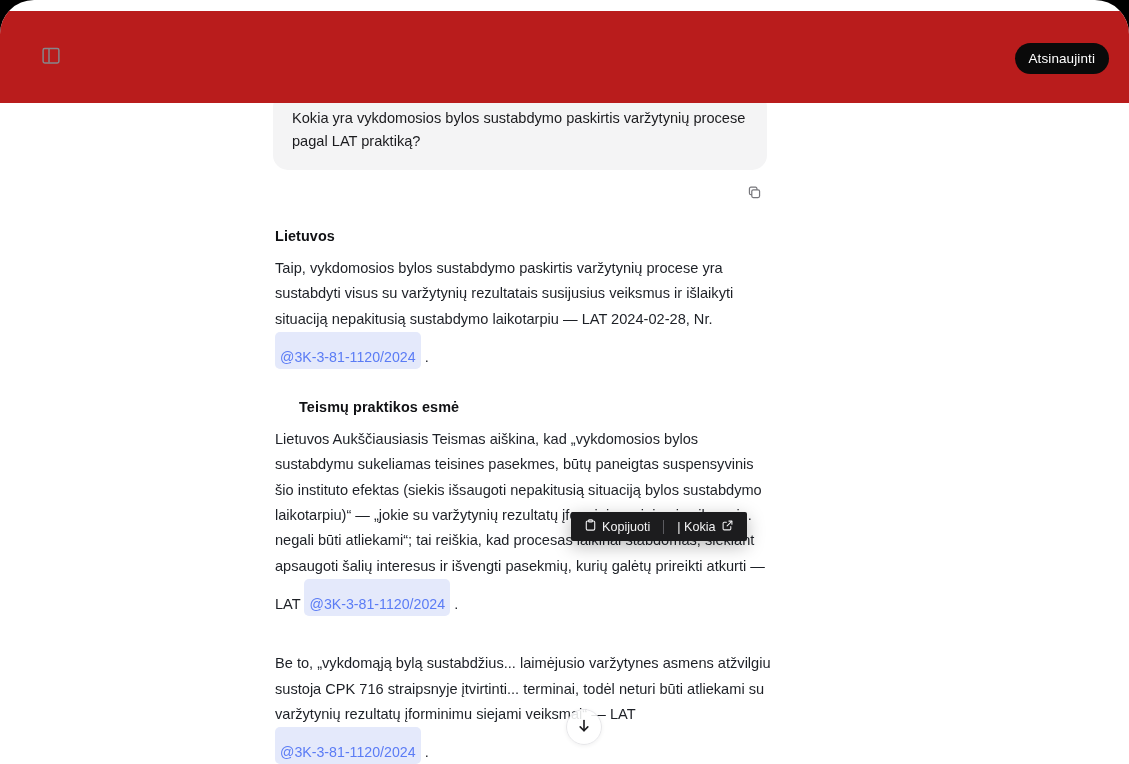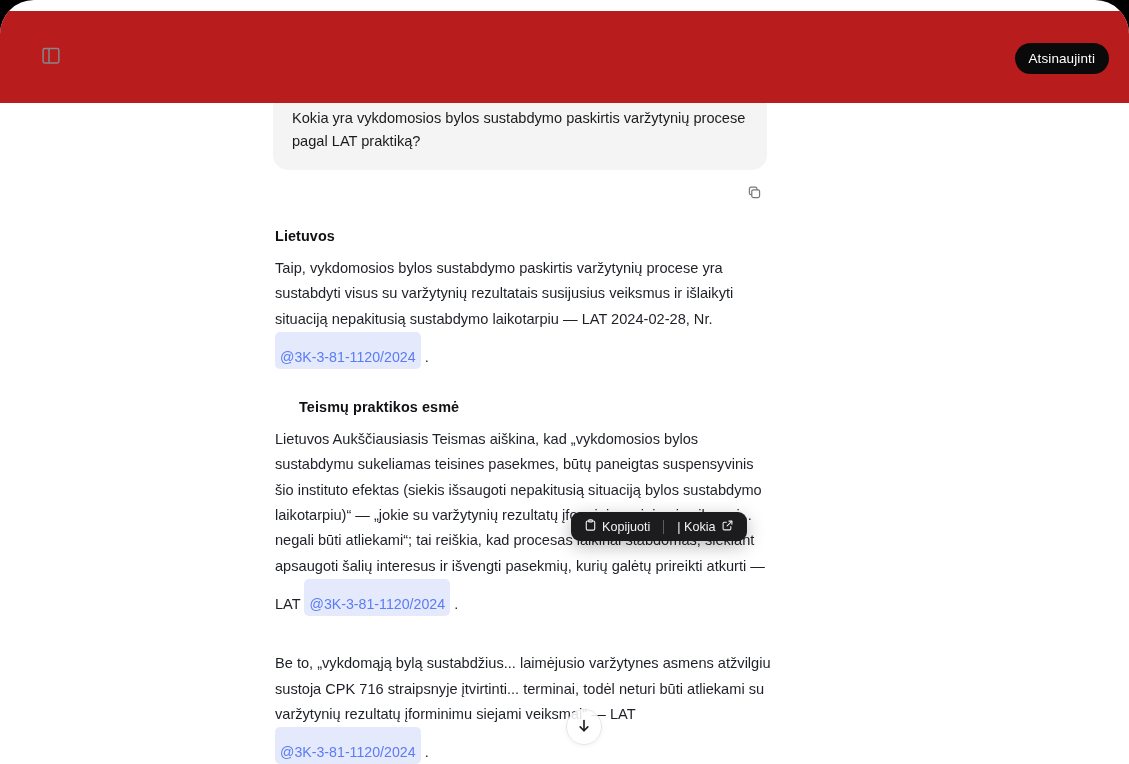--- a/index.html
+++ b/index.html
@@ -134,21 +134,21 @@
   }
 
   
   .cite-tooltip {
     position: absolute;
     left: 571px; top: 512px;
     height: 29px;
     display: flex;
     align-items: center;
     background: #1c1c1e;
-    border-radius: 9px;
+    border-radius: 2px;
     padding: 0 12px;
     z-index: 60;
     box-shadow: 0 5px 18px rgba(0,0,0,0.28);
     white-space: nowrap;
   }
   .tt-item {
     display: flex;
     align-items: center;
     gap: 6px;
     color: #f3f3f4;

